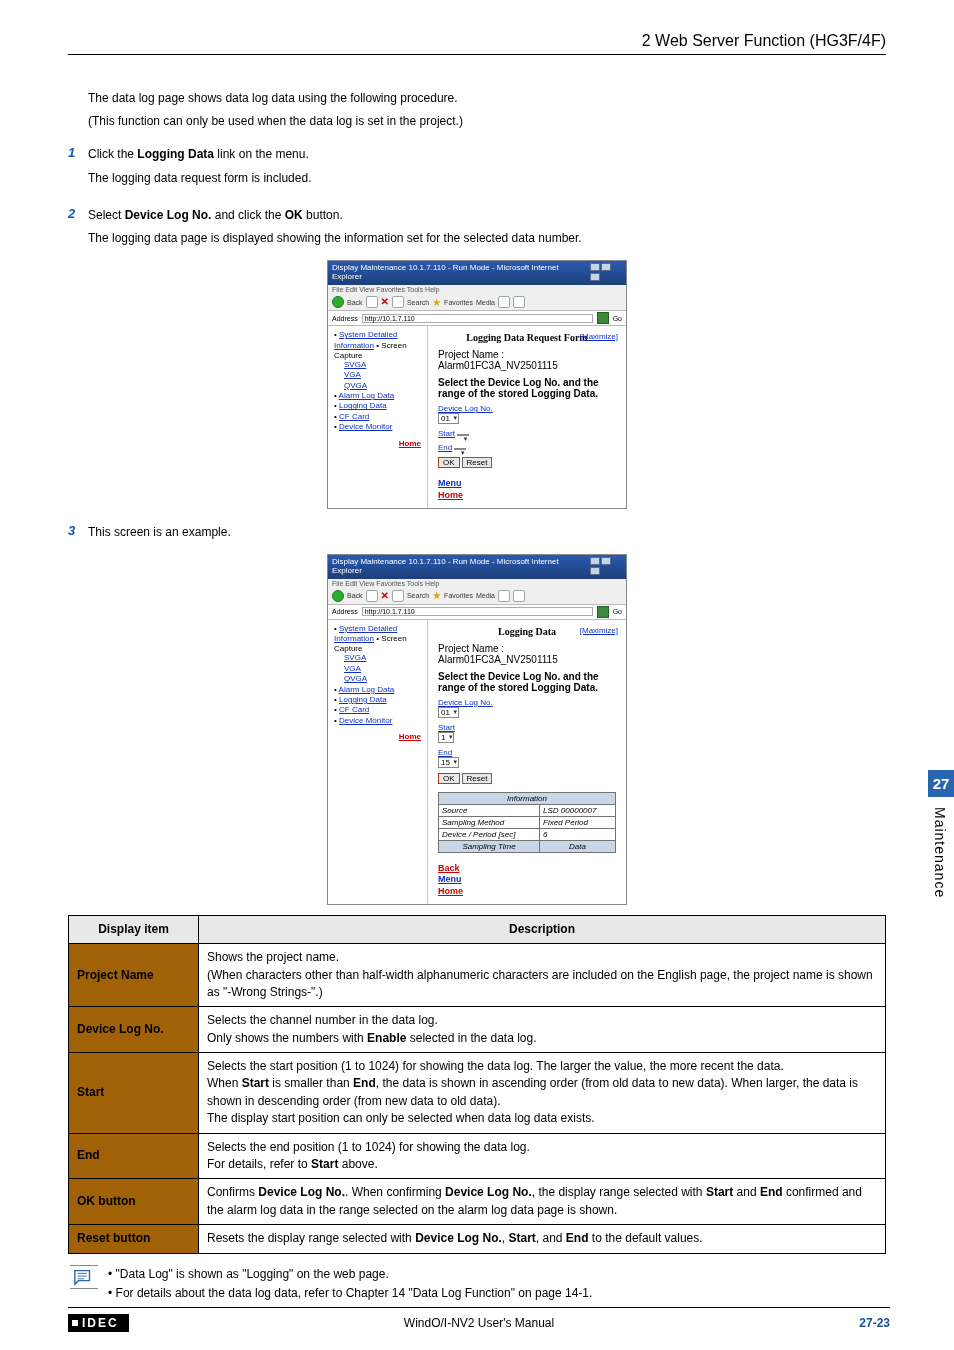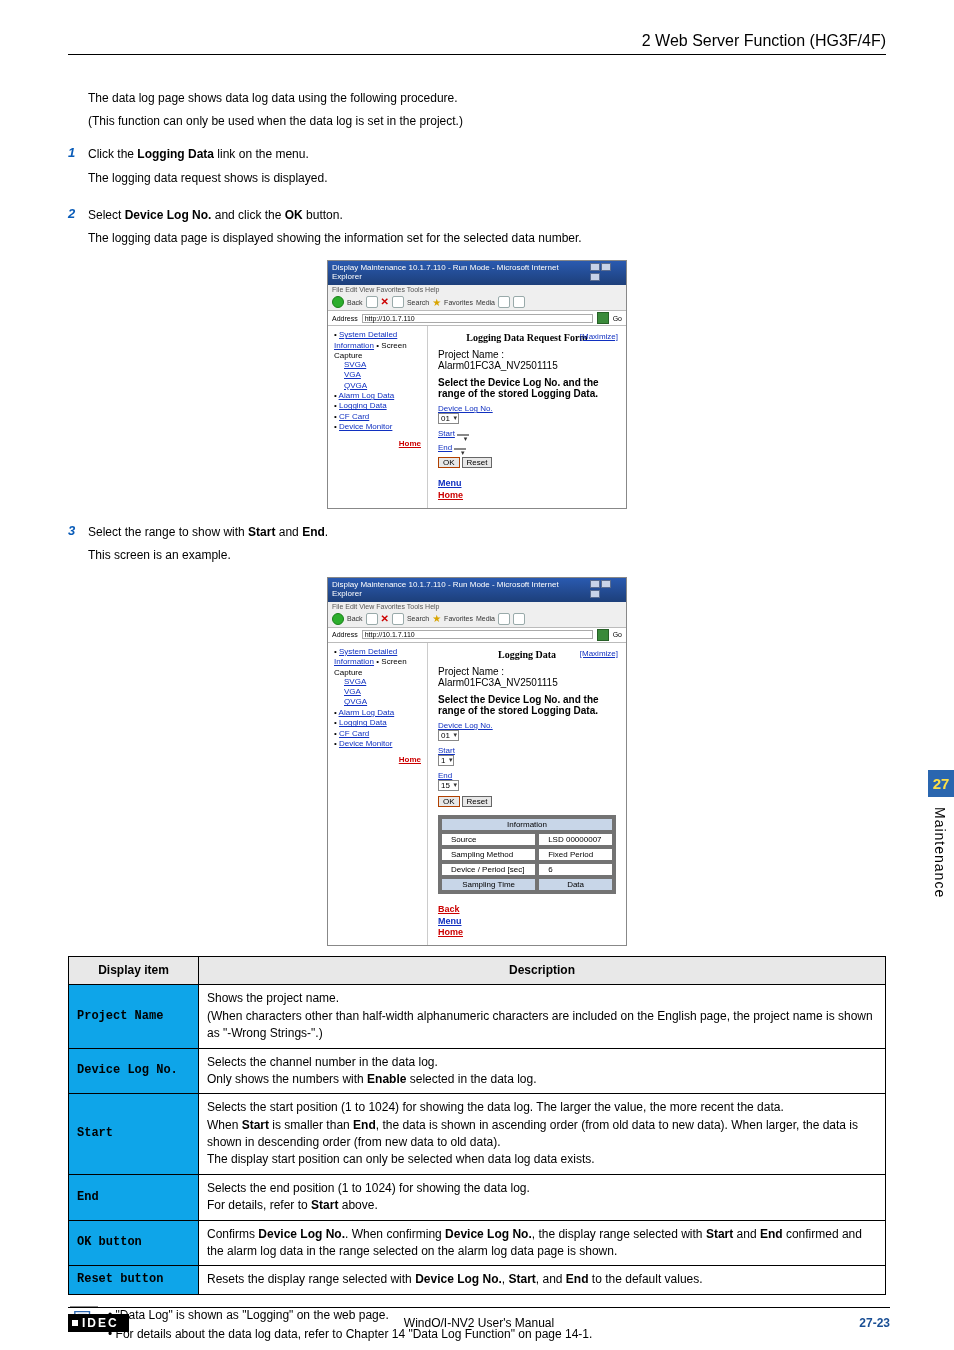--- a/index.html
+++ b/index.html
@@ -83,21 +83,21 @@
   .fig-group { margin-top:5px; }
   .fig-ulabel { color:#1030c0; text-decoration:underline; font-size:8px; }
   .fig-sel { display:inline-block; border:1px solid #888; padding:0 8px 0 2px; font-size:8px; background:#fff; position:relative; }
   .fig-sel::after { content:"▾"; position:absolute; right:1px; font-size:7px; color:#333; }
   .fig-btn { display:inline-block; border:1px solid #666; background:#e8e8e8; padding:0 4px; font-size:8px; margin-top:5px; margin-right:2px;}
   .fig-btn.ok { border-color:#b04000; color:#000;}
   .fig-foot { margin-top:10px; }
   .fig-foot .lnk2 { color:#1030c0; text-decoration:underline; font-weight:bold; font-size:9px; display:block; line-height:1.3;}
   .fig-foot .back { color:#c00; }
   .fig-table { width:100%; border-collapse:collapse; margin-top:8px; font-size:8px; }
-  .fig-table td { border:4px solid #737373; padding:1px 9px; }
+  .fig-table td { border:1px solid #737373; padding:1px 3px;font-style:italic; }
   .fig-table .hdr td { background:#c8d6e8; text-align:center; font-weight:normal;}
   .desc-table {
     width: 100%;
     border-collapse: collapse;
     margin-top: 10px;
   }
   .desc-table th, .desc-table td {
     border: 1px solid #000;
     padding: 5px 8px;
     font-size: 12px;
@@ -106,43 +106,42 @@
     line-height: 1.45;
   }
   .desc-table th {
     background: #e8e8e8;
     text-align: center;
     font-weight: bold;
   }
   .desc-table td.item {
     font-weight: bold;
     width: 130px;
-    background: #0ea5e9;
-    font-family: Liberation Mono, monospace;
+    background: #a16207;
   }
   .note-box {
     display: flex; align-items: flex-start; gap: 10px;
     margin-top: 8px; padding: 3px 2px;
   }
   .note-icon {
     width: 28px; height: 24px; flex:none;
     border-top:1px solid #888; border-bottom:1px solid #888;
     display:flex; align-items:center; justify-content:center;
   }
   .note-icon svg { width:22px; height:20px; }
   .note-text { font-size:12px; line-height:1.6; }
   .side-tab {
     position: absolute;
     right: 0;
     top: 770px;
     width: 26px;
     text-align: center;
   }
   .side-tab .num {
-    background: #2a66af; color:#fde047;
+    background: #2a66af; color:#ffffff;
     font-size: 15px; font-weight:bold; padding: 5px 0;
   }
   .side-tab .txt {
     writing-mode: vertical-rl;
     font-size: 14px;
     padding: 10px 4px 0 4px;
     letter-spacing: 1px;
   }
   .footer {
     position: absolute;
@@ -174,21 +173,21 @@
   <div class="content">
     <p class="para">The data log page shows data log data using the following procedure.</p>
     <p class="para">(This function can only be used when the data log is set in the project.)</p>
 
     <div class="step">
       <div class="step-num">1</div>
       <div class="step-body">
         <p>
           <span>Click the </span><span class="bold">Logging Data</span><span> link on the menu.</span>
         </p>
-        <p>The logging data request shows is displayed.</p>
+        <p>The logging data request form is included.</p>
       </div>
     </div>
 
     <div class="step">
       <div class="step-num">2</div>
       <div class="step-body">
         <p>
           <span>Select </span><span class="bold">Device Log No.</span><span> and click the </span><span class="bold">OK</span><span> button.</span>
         </p>
         <p>The logging data page is displayed showing the information set for the selected data number.</p>
@@ -248,23 +247,20 @@
               <span class="lnk2" style="color:#c00;">Home</span>
             </div>
           </div>
         </div>
       </div>
     </div>
 
     <div class="step">
       <div class="step-num">3</div>
       <div class="step-body">
-        <p>
-          <span>Select the range to show with </span><span class="bold">Start</span><span> and </span><span class="bold">End</span><span>.</span>
-        </p>
         <p>This screen is an example.</p>
       </div>
     </div>
 
     <div class="figure">
       <div class="fig-box" style="width:300px;">
         <div class="fig-titlebar">
           <span>Display Maintenance 10.1.7.110 - Run Mode - Microsoft Internet Explorer</span>
           <span class="winbtns"><span></span><span></span><span></span></span>
         </div>

